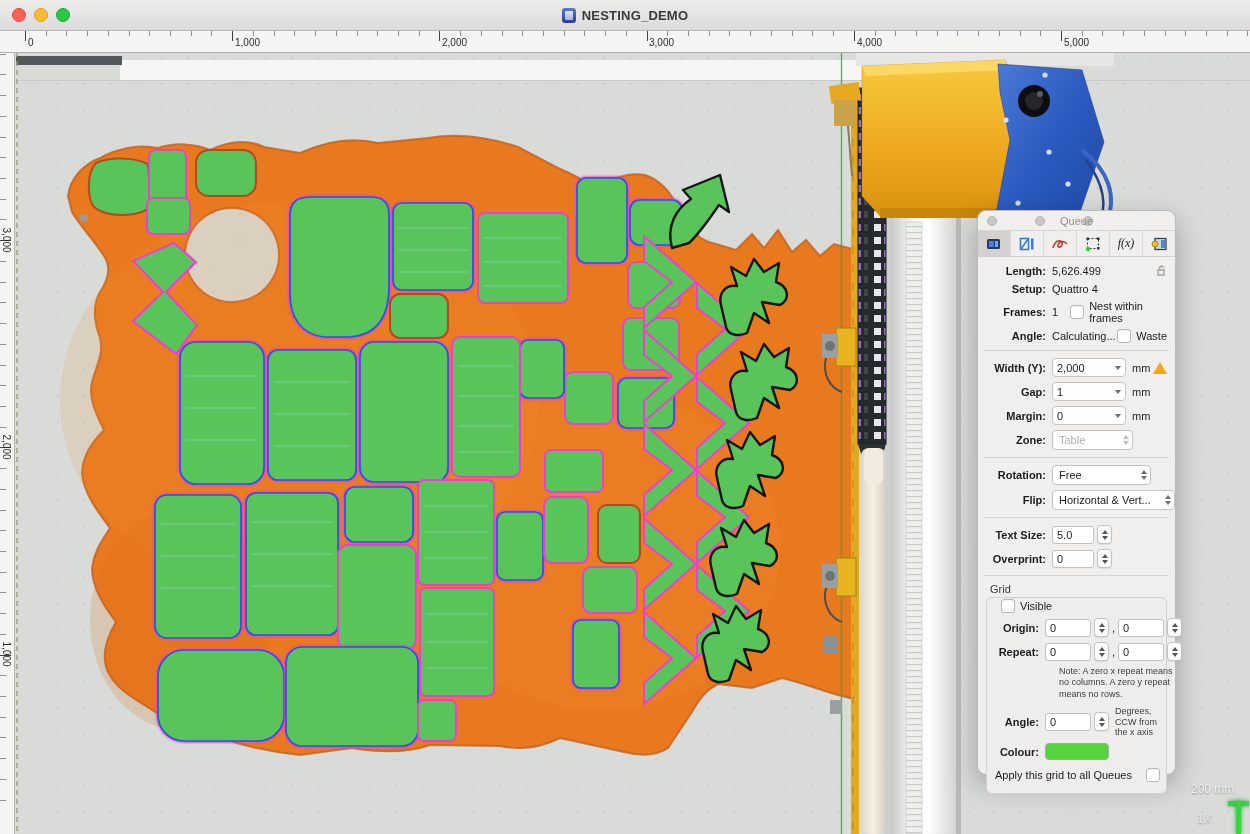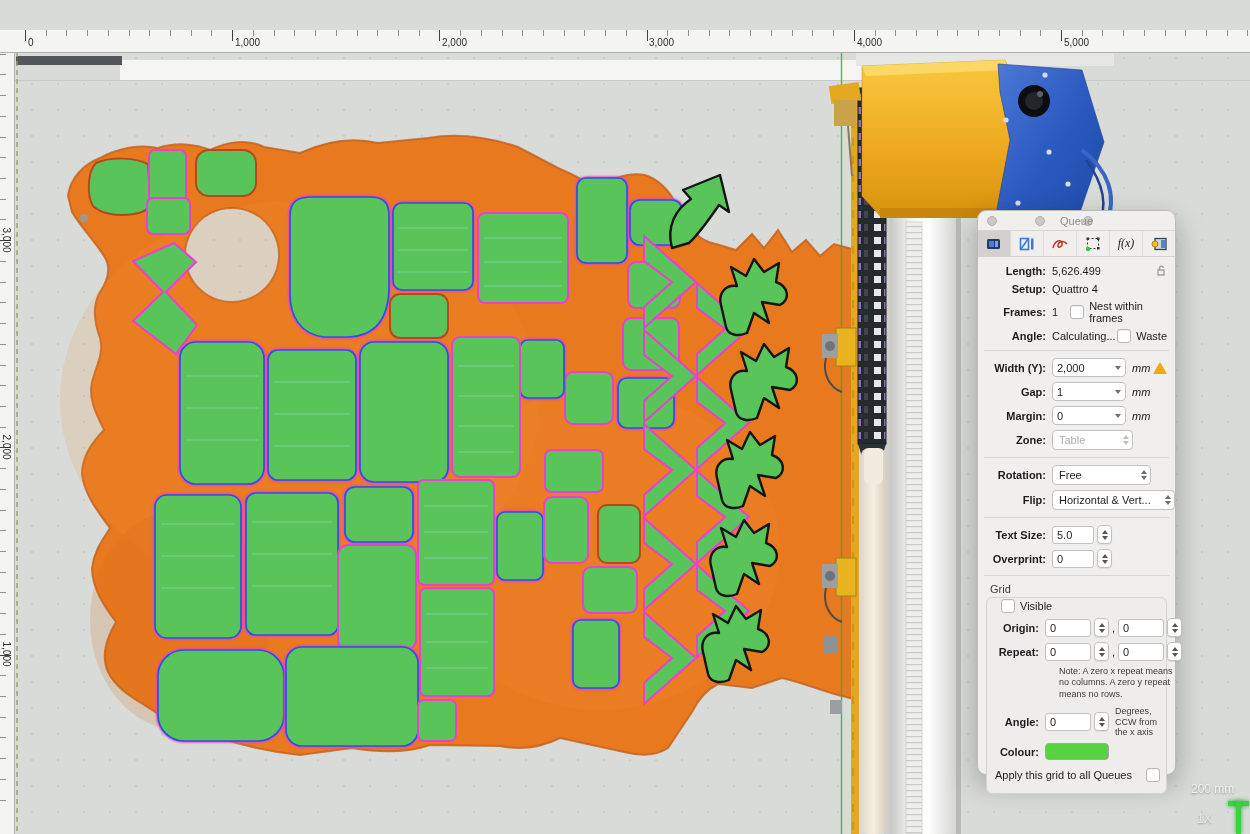--- a/index.html
+++ b/index.html
@@ -97,21 +97,21 @@
     padding:0 4px;display:flex;align-items:center;flex:none;}
   .stepper{width:13px;height:17px;background:#fff;border:1px solid #c4c2c0;border-radius:4px;
     margin-left:3px;display:flex;flex-direction:column;align-items:center;
     justify-content:center;gap:2px;flex:none;box-shadow:0 1px 1px rgba(0,0,0,.08);}
   .stepper i{display:block;width:0;height:0;border-left:3px solid transparent;
     border-right:3px solid transparent;}
   .stepper .u{border-bottom:4px solid #555;}
   .stepper .d{border-top:4px solid #555;}
   .warn{width:0;height:0;border-left:7px solid transparent;border-right:7px solid transparent;
     border-bottom:12px solid #f0a818;position:relative;flex:none;}
-  .mm{margin-left:6px;font-style:italic;}
+  .mm{margin-left:6px;}
   .groupbox{border:1px solid #d5d3d1;border-radius:6px;background:#efedeb;
     padding:1px 6px 6px 6px;margin:2px 0 0 0;}
   .grid-cap{margin:6px 0 2px 4px;color:#3a3a3c;}
   .note{font-size:9px;color:#3c3c3e;line-height:1.25;margin:2px 0 6px 66px;width:116px;}
   .hint{font-size:9px;color:#3c3c3e;line-height:1.2;margin-left:6px;width:64px;}
   .swatch{width:62px;height:15px;border:1px solid #a8a6a4;border-radius:4px;flex:none;}
   .lock{margin-left:auto;}
 </style>
 </head>
 <body>
@@ -335,20 +335,29 @@
           <rect x="1020" y="228" width="52" height="20" rx="8" fill="#17181a"></rect>
           <circle cx="1066" cy="238" r="8" fill="#060606" stroke="#2e3033" stroke-width="2"></circle>
         </g>
         <path d="M1082,150 C1108,170 1118,196 1106,224" stroke="#3b66c4" stroke-width="4" fill="none"></path>
         <path d="M1086,160 C1104,184 1108,206 1098,226" stroke="#22438e" stroke-width="2.5" fill="none"></path>
         <path d="M1062,230 C1070,248 1060,258 1048,256" stroke="#555" stroke-width="2" fill="none"></path>
       </g>
     </g>
   </svg>
 
+  <div class="titlebar">
+    <div class="tl red"></div>
+    <div class="tl yellow"></div>
+    <div class="tl green"></div>
+    <div class="title-wrap">
+      <div class="app-ico"></div>
+      <div class="title-text">NESTING_DEMO</div>
+    </div>
+  </div>
   <div class="ruler-top" id="rulerTop">
       <span style="left: 28px;">0</span>
       <span style="left: 235px;">1,000</span>
       <span style="left: 442px;">2,000</span>
       <span style="left: 649px;">3,000</span>
       <span style="left: 857px;">4,000</span>
       <span style="left: 1064px;">5,000</span>
     </div>
   <div class="ruler-left" id="rulerLeft">
       <span style="top: 188px;">3,000</span>

